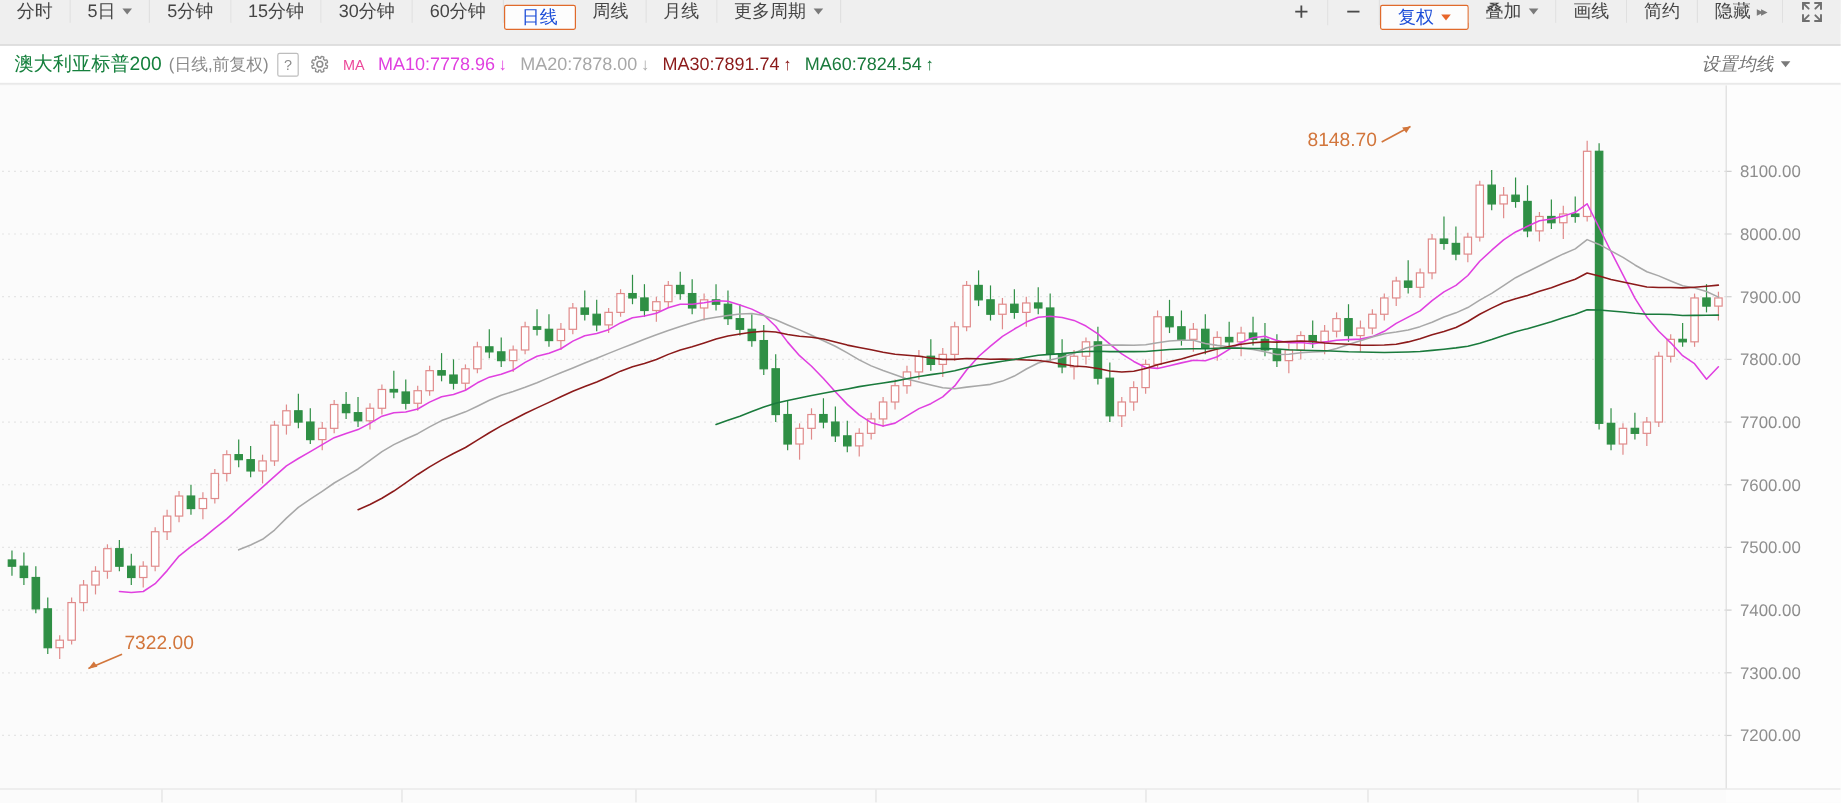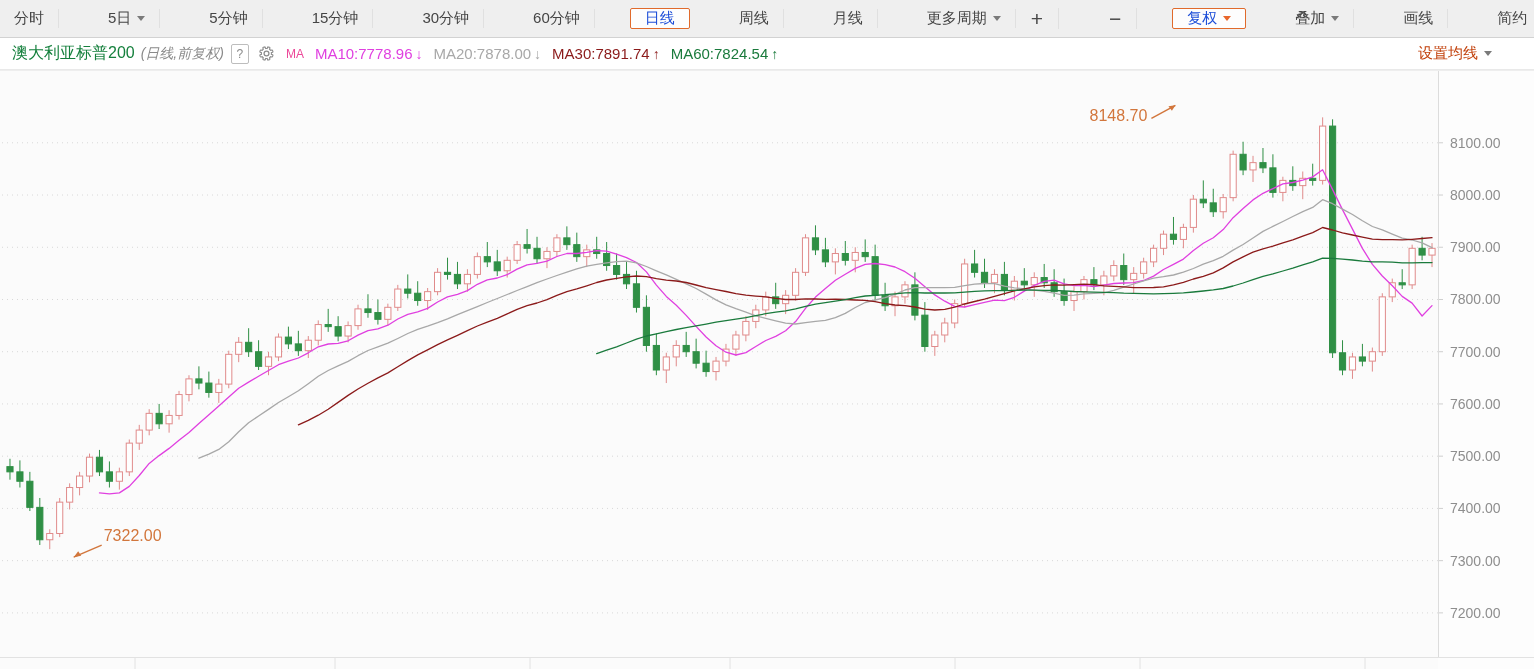--- a/index.html
+++ b/index.html
@@ -20,22 +20,21 @@
     height: 38px;
     background: #efefef;
     border-bottom: 1px solid #d2d2d2;
     display: flex;
     align-items: stretch;
     box-sizing: border-box;
     position: relative;
   }
   .tb-left, .tb-right {
     display: flex;
-    align-items: center;
-    gap: 35px;
+    align-items: flex-start;
   }
   .tb-right { margin-left: auto; }
   .tb-spacer { flex: 1 1 auto; }
 
   .tbtn {
     display: flex;
     align-items: center;
     justify-content: center;
     padding: 0 14px;
     font-size: 15px;
@@ -91,21 +90,21 @@
     display: flex;
     align-items: center;
     padding: 0 10px 0 12px;
     font-size: 15px;
     background: #ffffff;
     box-sizing: border-box;
     border-bottom: 1px solid #e9e9e9;
     white-space: nowrap;
   }
   .inst-name { color: #15803d; font-size: 16px; }
-  .inst-meta { color: #8a8a8a; font-size: 14px; margin-left: 6px; font-style: italic; }
+  .inst-meta { color: #8a8a8a; font-size: 14px; margin-left: 6px; }
   .qmark {
     display: inline-flex;
     align-items: center;
     justify-content: center;
     width: 16px; height: 18px;
     border: 1px solid #bdbdbd;
     color: #8a8a8a;
     font-size: 12px;
     margin-left: 7px;
     border-radius: 2px;
@@ -116,26 +115,27 @@
     margin-left: 9px;
     cursor: pointer;
     display: inline-flex;
     align-items: center;
   }
   .ma-label { color: #ec4899; margin-left: 11px; font-size: 12px; }
   .ma-item { margin-left: 11px; font-size: 15px; }
   .ma-arrow { margin-left: 3px; font-size: 14px; }
   .set-ma {
     margin-left: auto;
-    color: #c2410c;
+    color: #737373;
     font-size: 15px;
     cursor: pointer;
     padding-right: 32px;
     display: flex;
     align-items: center;
+    font-style: italic;
   }
 
   
   .chart-wrap {
     position: relative;
     height: 599px;
     background: #fbfbfb;
     border-top: 1px solid #eeeeee;
     box-sizing: border-box;
   }

